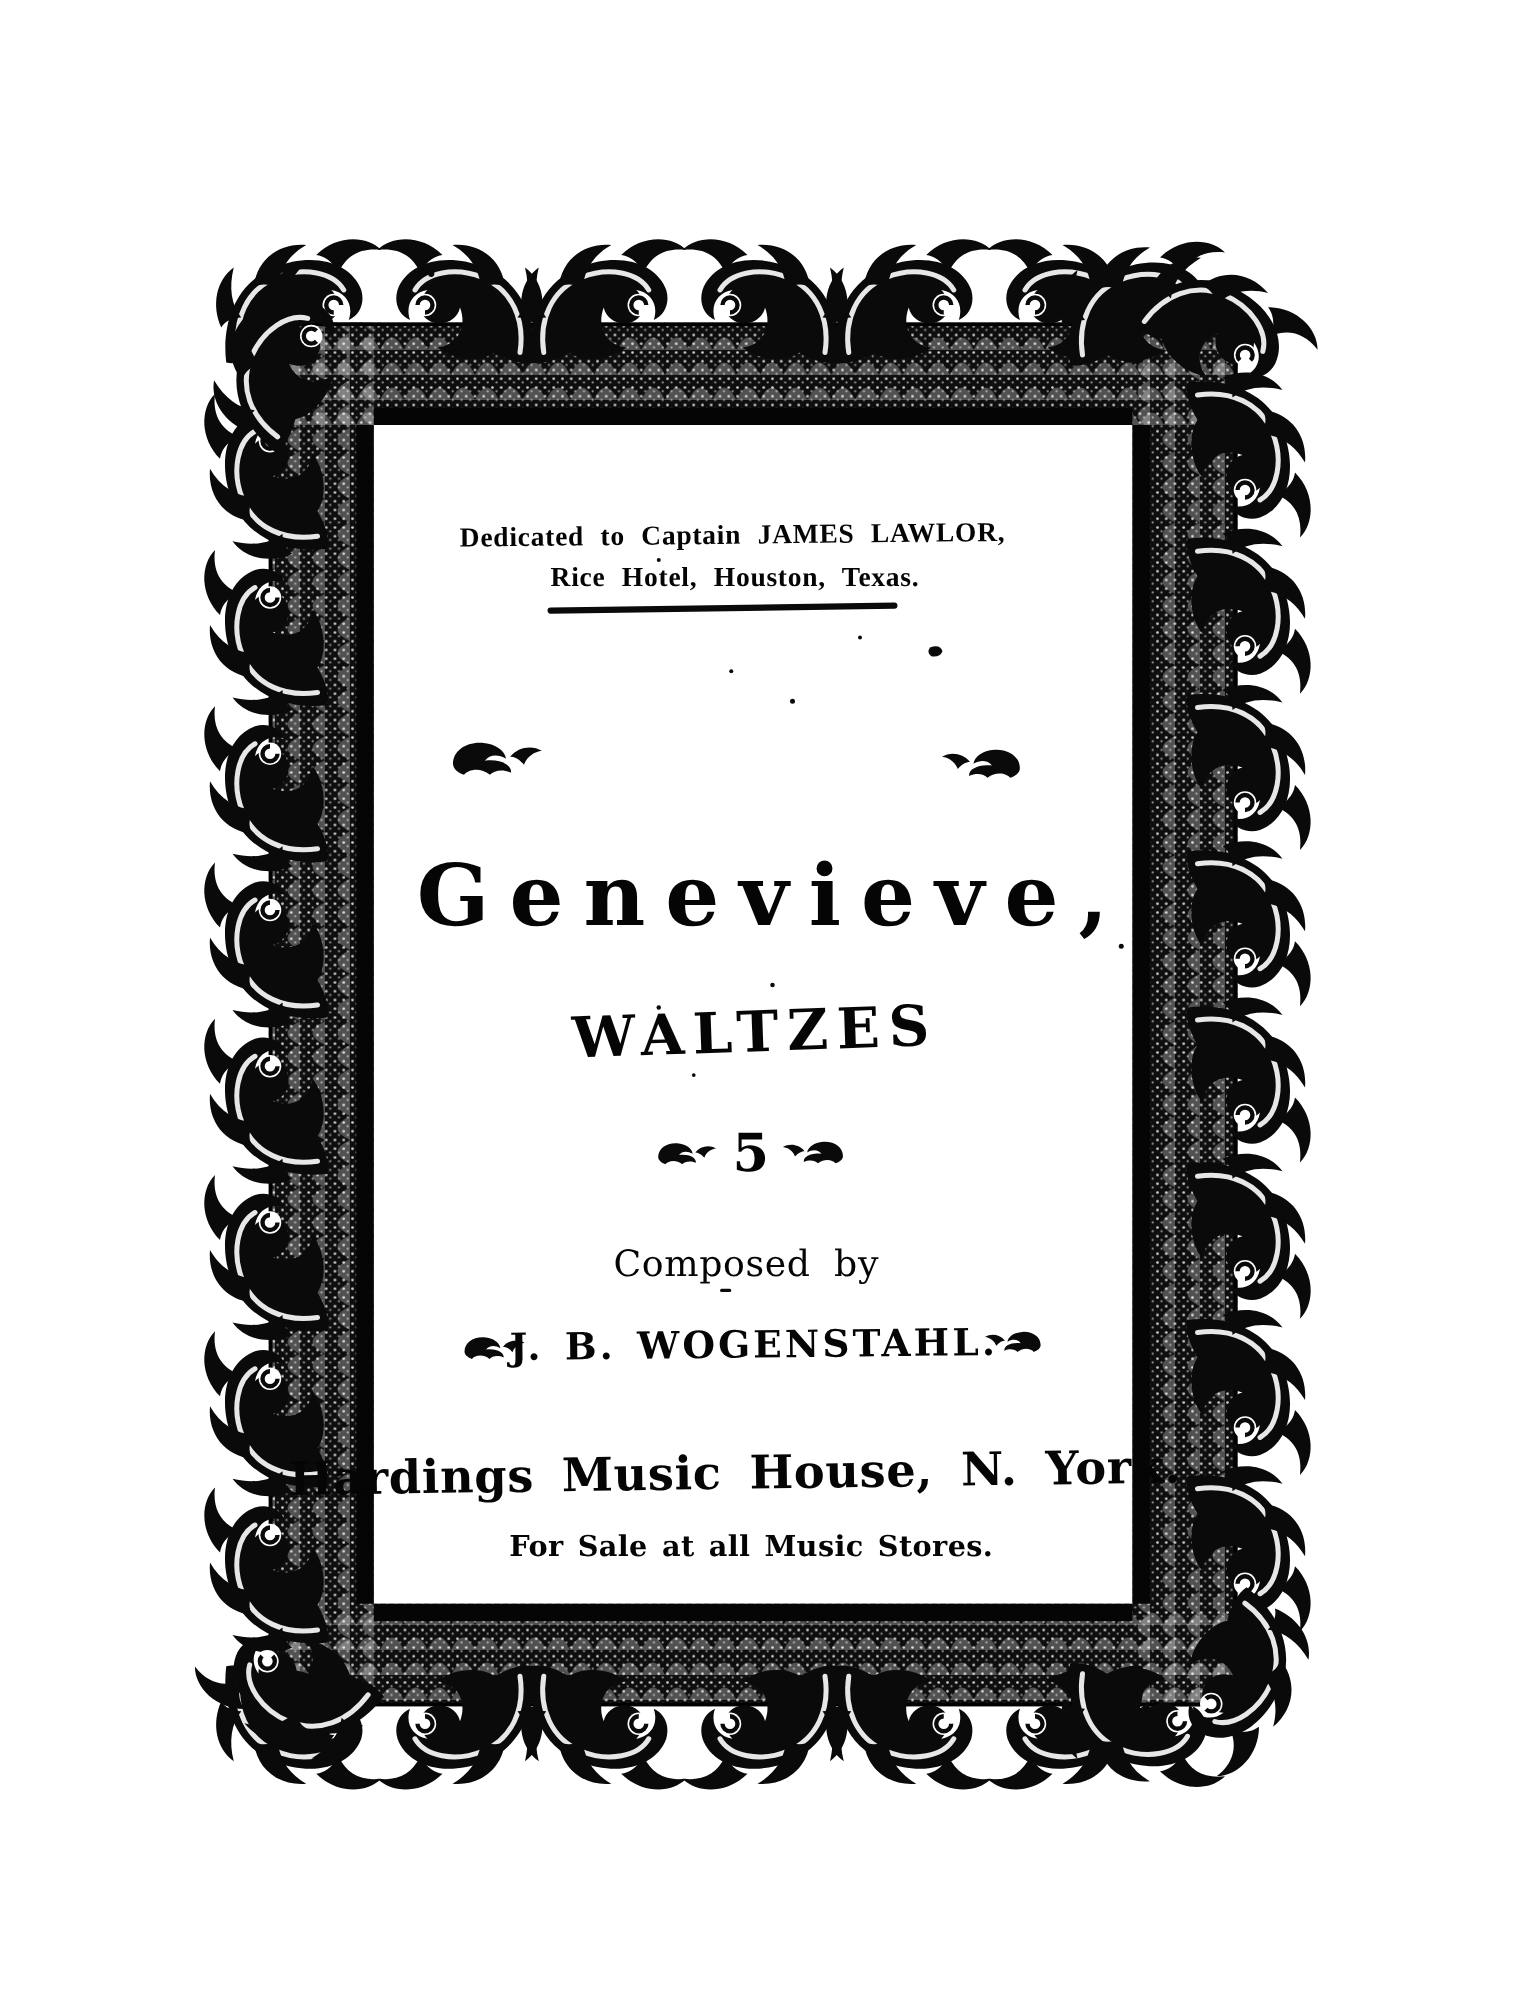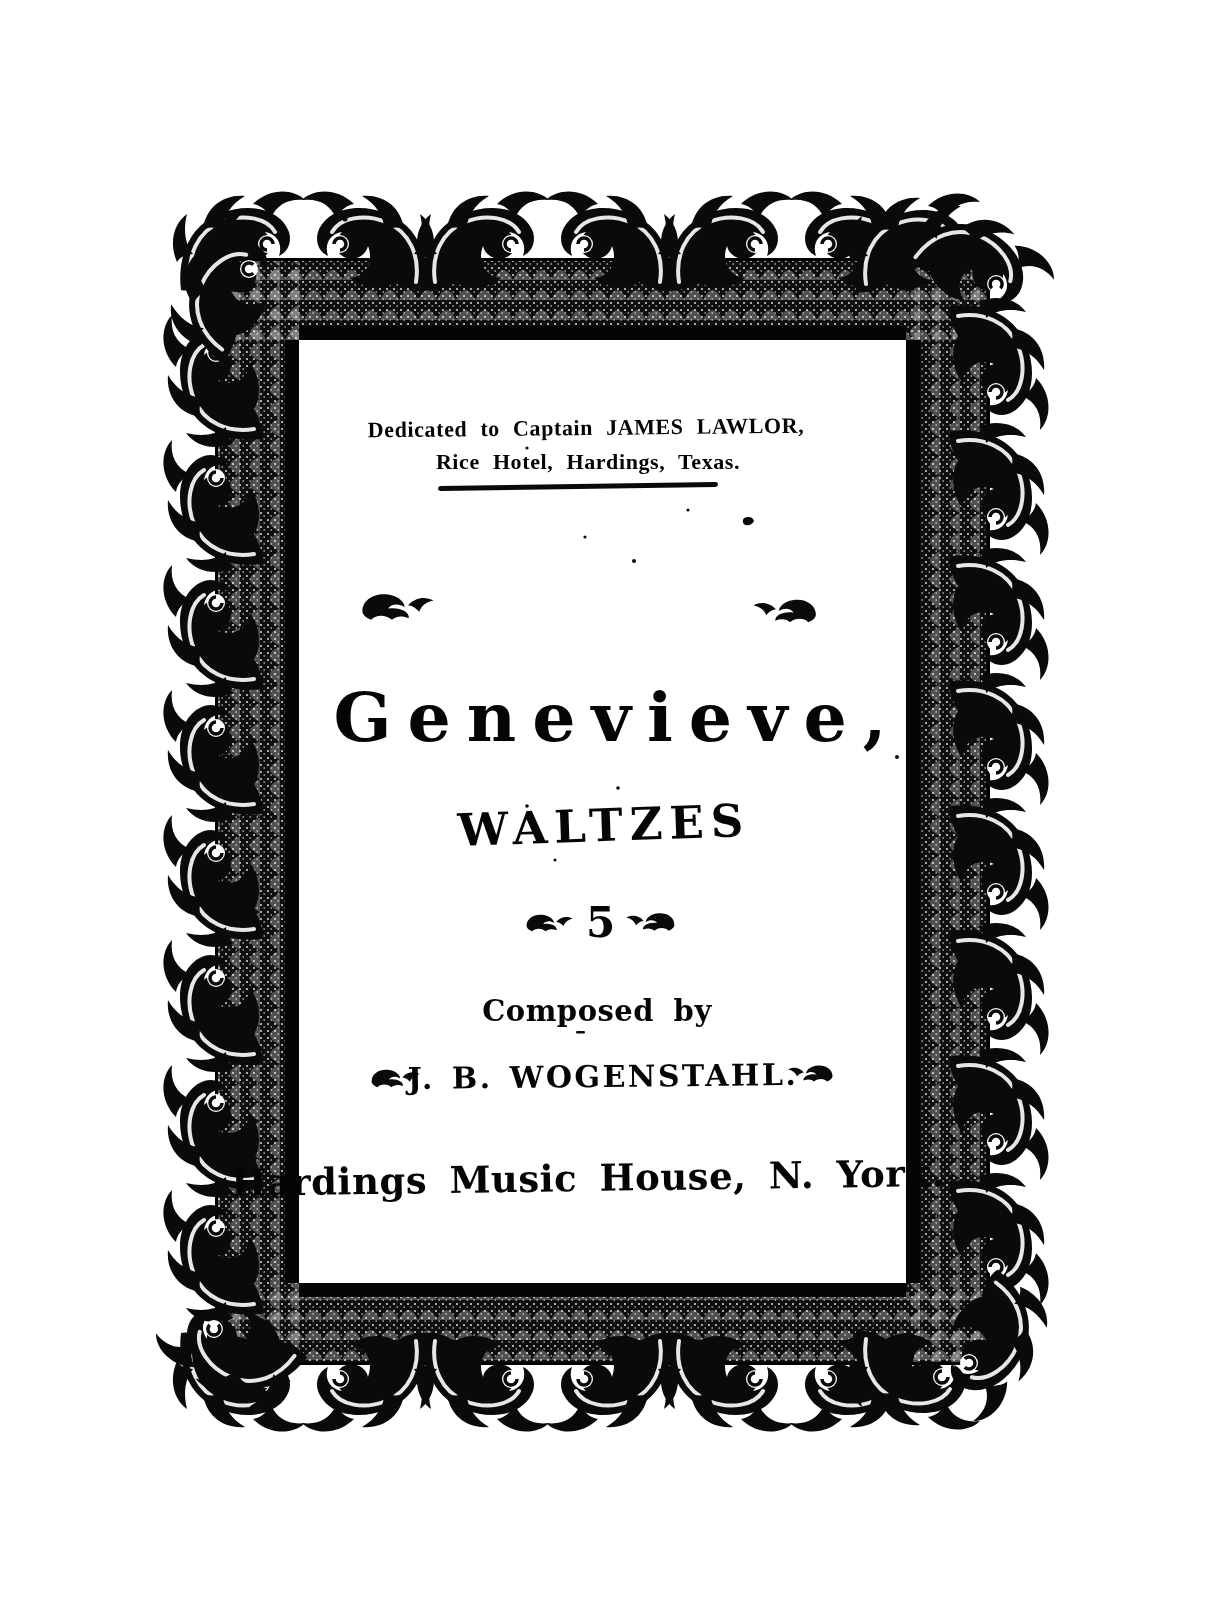--- a/index.html
+++ b/index.html
@@ -26,21 +26,21 @@
   .gen{
     font-weight:700;font-size:68px;letter-spacing:16px;
   }
   .waltzes{
     font-weight:700;font-size:45px;letter-spacing:7px;
   }
   .five{
     font-weight:700;font-size:42px;
   }
   .compby{
-    font-weight:700;font-size:29px;word-spacing:9px;letter-spacing:.5px;
+    font-weight:400;font-size:29px;word-spacing:9px;letter-spacing:.5px;
   }
   .composer{
     font-weight:700;font-size:30px;letter-spacing:2.5px;word-spacing:4px;
   }
   .publisher{
     font-weight:700;font-size:37px;letter-spacing:.5px;word-spacing:9px;
   }
   .salenote{
     font-weight:700;font-size:23px;letter-spacing:.3px;word-spacing:3px;
   }
@@ -148,21 +148,21 @@
       <circle cx="897" cy="757" r="2"></circle>
       <circle cx="618" cy="788" r="1.8"></circle>
       <circle cx="527" cy="806" r="1.8"></circle>
       <circle cx="555" cy="860" r="1.5"></circle>
       <rect x="576" y="1031" width="9" height="2.6" rx="1.3"></rect>
     </g>
   </svg>
 
   <div class="abs txt ded cx" style="top:417px;transform:translateX(-50%) rotate(-0.6deg);margin-left:-20px">Dedicated to Captain JAMES LAWLOR,</div>
 
-  <div class="abs txt ded cx" style="top:451px;margin-left:-18px">Rice Hotel, Hardings, Texas.</div>
+  <div class="abs txt ded cx" style="top:451px;margin-left:-18px">Rice Hotel, Houston, Texas.</div>
 
   <div class="abs rule" style="left:438px;top:484px;width:280px;transform:rotate(-0.8deg)"></div>
 
   <svg class="abs" style="left:360px;top:585px" width="80" height="44" viewBox="0 0 100 44">
     <path d="M3,27 C3,14 16,5 32,6 C46,7 55,14 56,22 C48,17 39,18 35,24 C50,22 62,28 61,36 C52,32 44,34 40,38 C30,30 18,33 14,38 C8,36 3,32 3,27 Z" fill="#0a0a0a"></path>
     <path d="M60,20 C68,10 82,8 92,14 C84,15 77,20 74,28 C69,22 64,20 60,20 Z" fill="#0a0a0a"></path>
   </svg>
   <svg class="abs" style="left:748px;top:592px" width="70" height="38" viewBox="0 0 100 44">
     <g transform="translate(100,0) scale(-1,1)">
       <path d="M3,27 C3,14 16,5 32,6 C46,7 55,14 56,22 C48,17 39,18 35,24 C50,22 62,28 61,36 C52,32 44,34 40,38 C30,30 18,33 14,38 C8,36 3,32 3,27 Z" fill="#0a0a0a"></path>
@@ -195,14 +195,15 @@
   <div class="abs txt composer cx" style="top:1062px;transform:translateX(-50%) rotate(-0.6deg);margin-left:-3px">J. B. WOGENSTAHL.</div>
   <svg class="abs" style="left:784px;top:1062px" width="50" height="23" viewBox="0 0 100 44">
     <g transform="translate(100,0) scale(-1,1)">
       <path d="M3,27 C3,14 16,5 32,6 C46,7 55,14 56,22 C48,17 39,18 35,24 C50,22 62,28 61,36 C52,32 44,34 40,38 C30,30 18,33 14,38 C8,36 3,32 3,27 Z" fill="#0a0a0a"></path>
       <path d="M60,20 C68,10 82,8 92,14 C84,15 77,20 74,28 C69,22 64,20 60,20 Z" fill="#0a0a0a"></path>
     </g>
   </svg>
 
   <div class="abs txt publisher cx" style="top:1160px;transform:translateX(-50%) rotate(-0.8deg);margin-left:-18px">Hardings Music House, N. York.</div>
 
+  <div class="abs txt salenote cx" style="top:1226px;margin-left:-5px">For Sale at all Music Stores.</div>
 
 </div>
 
 </body></html>

